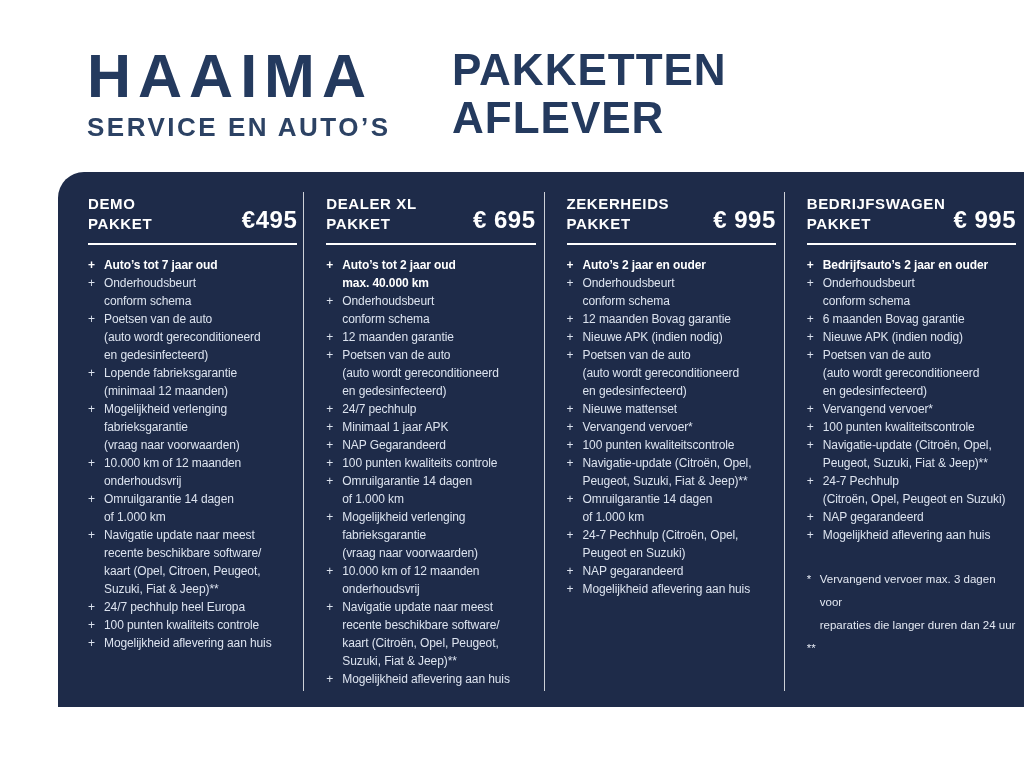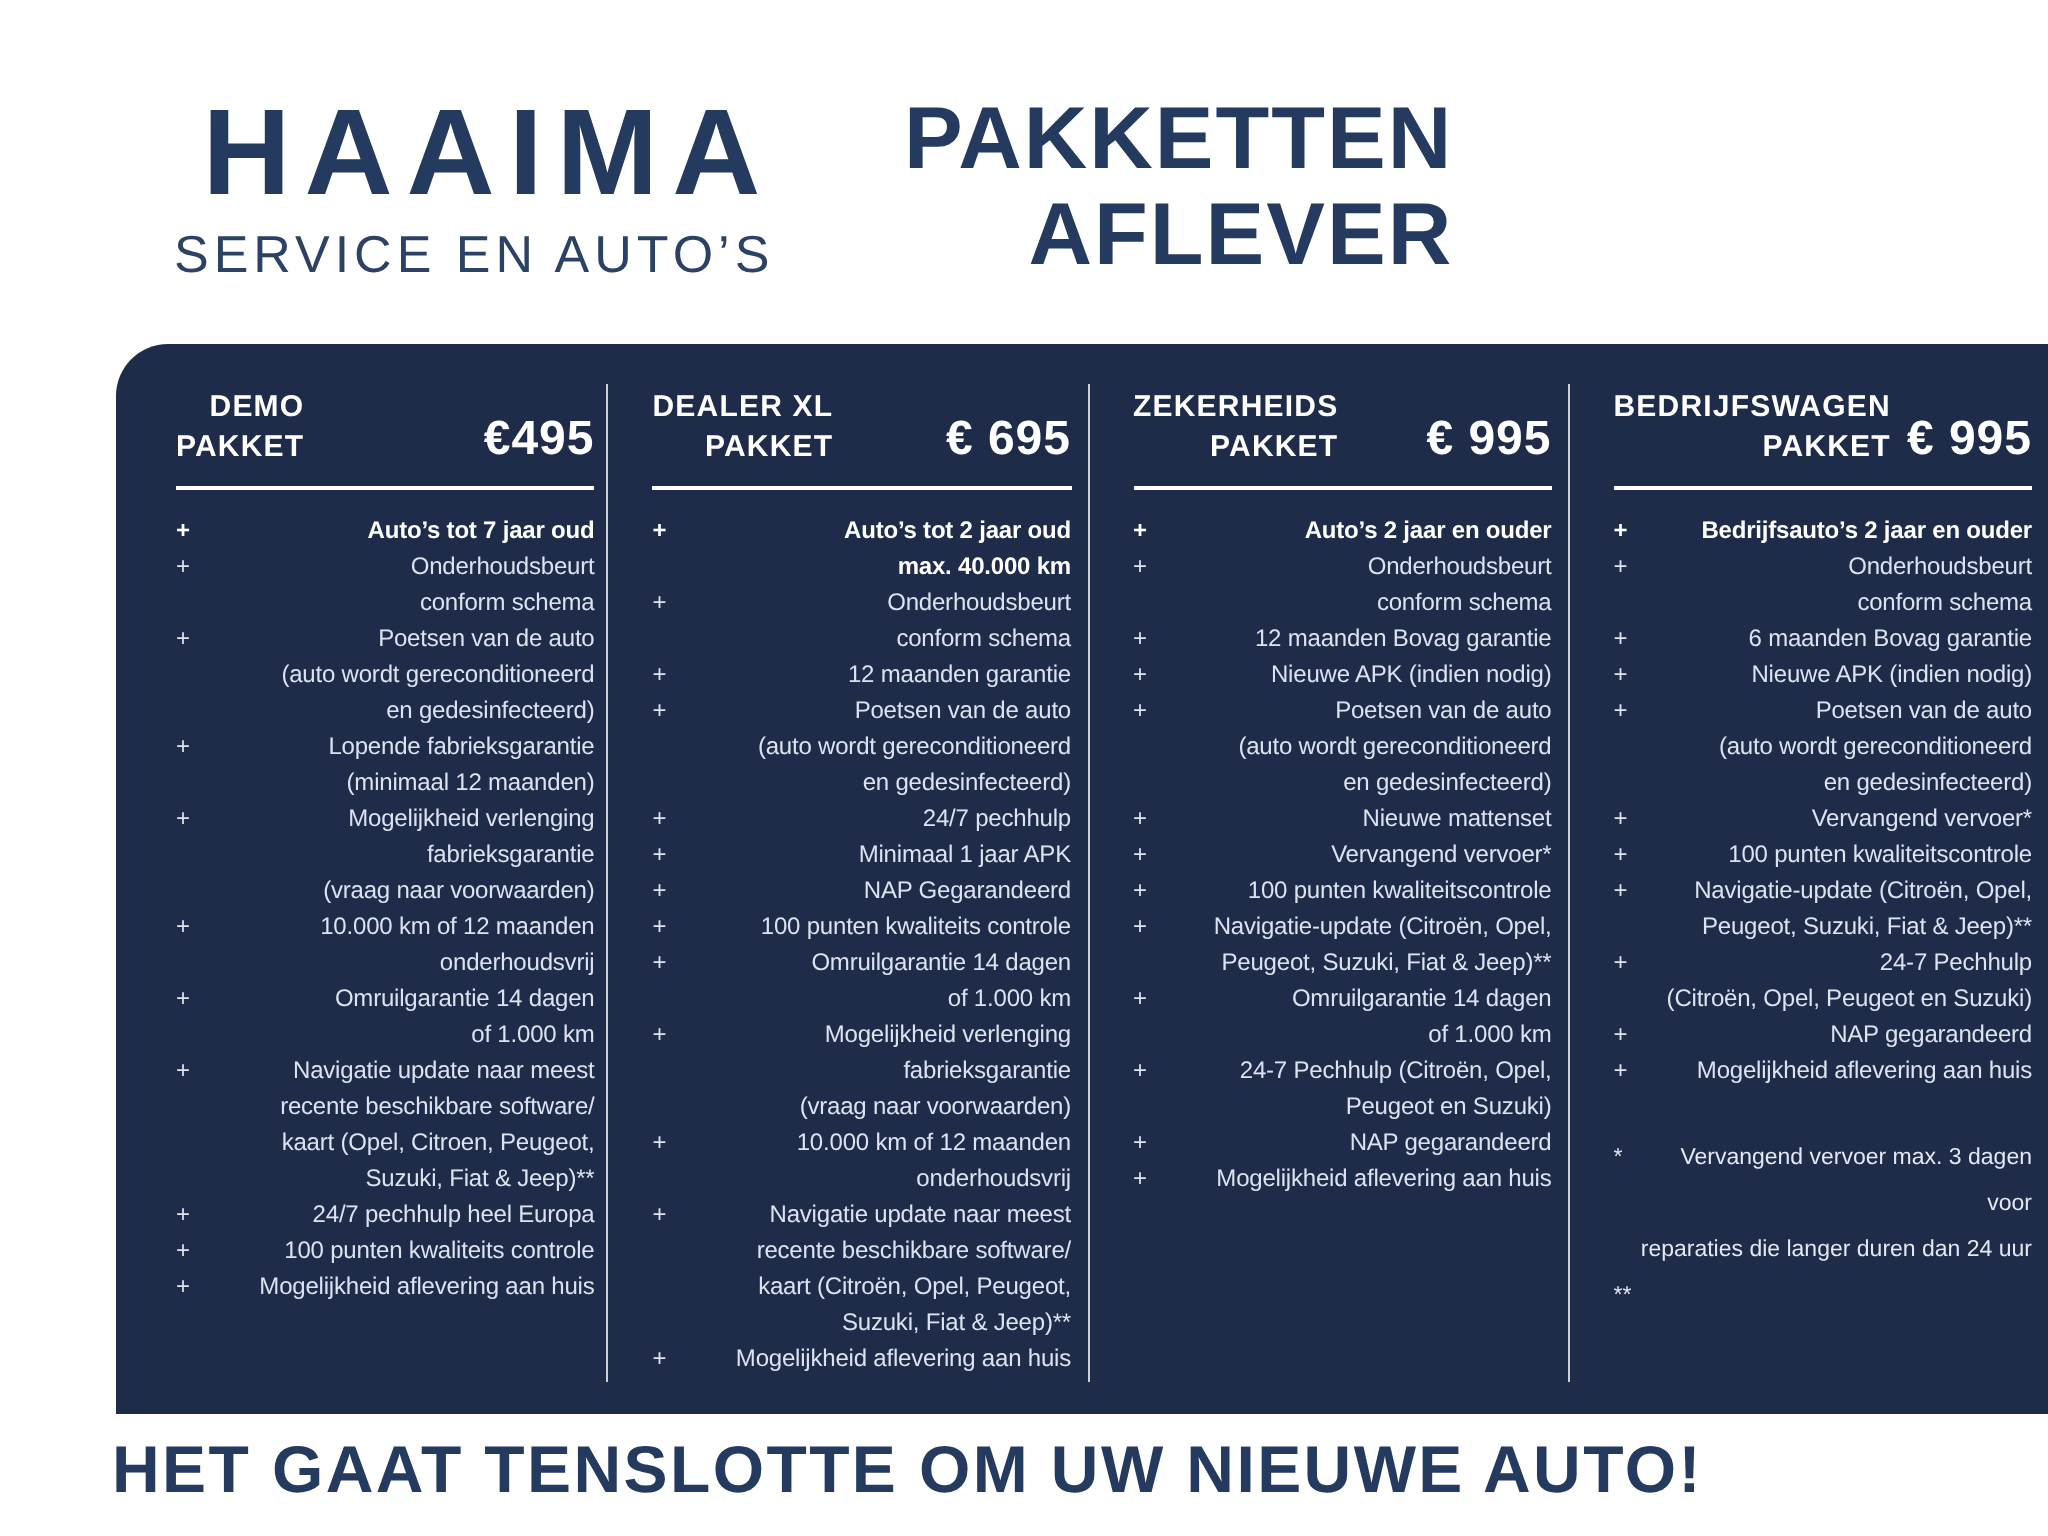--- a/index.html
+++ b/index.html
@@ -1,22 +1,22 @@
 <!DOCTYPE html>
 <html><head>
 <meta charset="utf-8">
 <style>
   html,body{margin:0;padding:0;background:#ffffff;}
   .page{position:relative;width:1024px;height:768px;background:#ffffff;overflow:hidden;
-        font-family:"Liberation Sans",sans-serif;color:#243a5e;text-align:right;}
+        font-family:"Liberation Sans",sans-serif;color:#243a5e;}
 
   
   .logo{position:absolute;left:87px;top:46px;}
   .logo-title{font-size:61px;font-weight:bold;letter-spacing:7px;line-height:1;color:#243a5e;}
-  .logo-sub{font-size:26px;font-weight:normal;letter-spacing:2.5px;margin-top:5px;color:#2c4264;}
+  .logo-sub{font-size:26px;font-weight:bold;letter-spacing:2.5px;margin-top:5px;color:#2c4264;}
   .main-title{position:absolute;left:452px;top:46px;font-size:44px;font-weight:bold;
               line-height:1.1;letter-spacing:1px;color:#243a5e;}
   .main-title span{display:block;}
 
   
   .panel{position:absolute;left:58px;top:172px;width:966px;height:535px;background:#1e2b49;
          border-radius:26px 0 0 0;display:flex;box-sizing:border-box;padding:20px 0 16px 0;}
   .col{flex:1;box-sizing:border-box;padding:2px 8px 0 22px;color:#dce3ef;min-width:0;}
   .col:first-child{padding-left:30px;padding-right:6px;}
   .col:not(:last-child){border-right:1px solid rgba(255,255,255,.78);}
@@ -185,15 +185,14 @@
           <div class="item"><span class="plus">+</span><span class="txt">Mogelijkheid aflevering aan huis</span></div>
         </div>
         <div class="footnotes">
           <div class="fn" style="padding-left: 13px;"><span class="mark">*</span><span class="txt">Vervangend vervoer max. 3 dagen voor
 reparaties die langer duren dan 24 uur</span></div>
           <div class="fn" style="padding-left: 20px;"><span class="mark">**</span></div>
         </div>
       </div>
     </section>
 
-  <div class="tagline">HET GAAT TENSLOTTE OM UW NIEUWE AUTO!</div>
 
 </div>
 
 </body></html>

